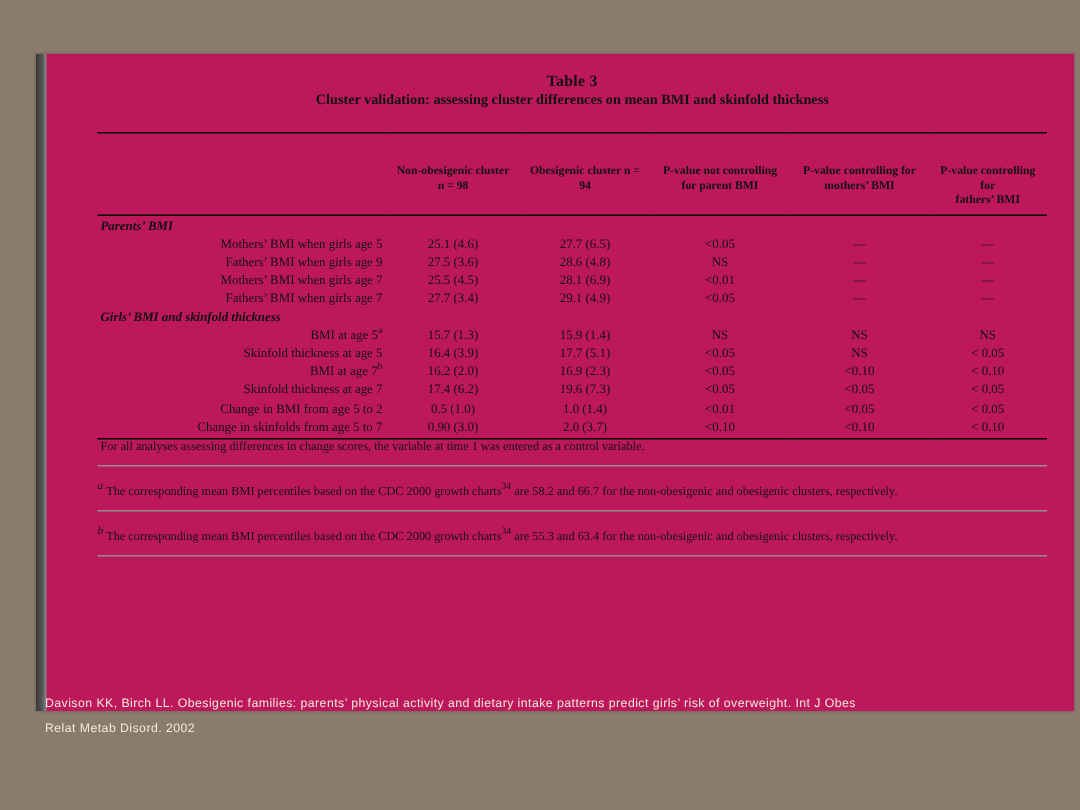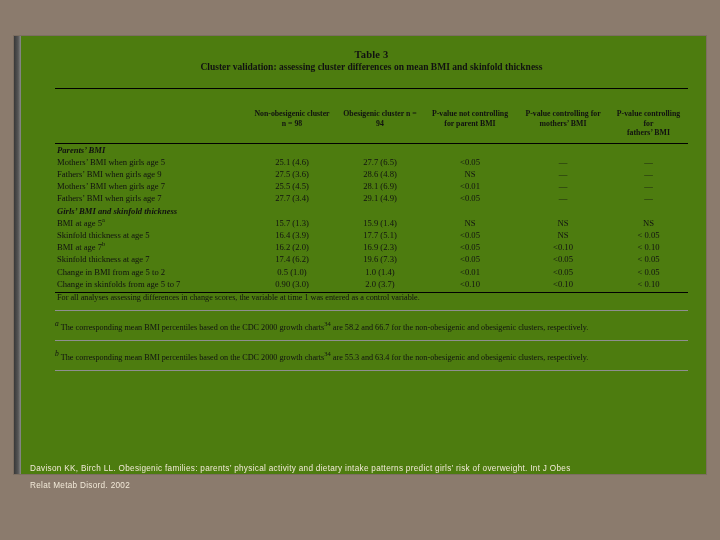--- a/index.html
+++ b/index.html
@@ -1,33 +1,33 @@
 <!DOCTYPE html>
 <html><head>
 <meta charset="utf-8">
 <style>
   * { margin:0; padding:0; box-sizing:border-box; }
   html,body { width:720px; height:540px; }
   body { background:#8b7b6d; font-family:"Liberation Serif", serif; position:relative; overflow:hidden; }
 
-  .panel { position:absolute; left:14px; top:36px; width:692px; height:438px; background:#4d7c0f; box-shadow:0 0 0 1px rgba(0,0,0,0.10); }
+  .panel { position:absolute; left:24px; top:36px; width:692px; height:438px; background:#be185d; box-shadow:0 0 0 1px rgba(0,0,0,0.10); }
   .scan-edge { position:absolute; left:0; top:0; width:7px; height:100%;
                background:linear-gradient(90deg,#383838 0%, #565656 60%, #8d8d8d 100%); }
 
   .content { position:absolute; left:41px; top:13px; width:633px; color:#111; }
 
   .t-title { font-size:10.5px; font-weight:bold; text-align:center; letter-spacing:0.2px; }
   .t-subtitle { font-size:9.5px; font-weight:bold; text-align:center; margin-top:2px; }
 
   table { width:100%; border-collapse:collapse; margin-top:16px; border-top:1.4px solid #000; table-layout:fixed; }
   thead th { border-bottom:1.4px solid #000; font-size:7.8px; line-height:9.5px; font-weight:bold;
              padding:20px 2px 5px; text-align:center; vertical-align:top; }
   tbody td { font-size:8.6px; line-height:12.2px; text-align:center; vertical-align:middle; padding:0 2px;
              white-space:nowrap; overflow:hidden; }
-  td.lbl, th.lbl { text-align:left; }
+  td.lbl, th.lbl { text-align:right; }
   tr.section td { font-weight:bold; font-style:italic; text-align:left; }
   tbody tr:last-child td { border-bottom:1.4px solid #000; padding-bottom:2px; }
   sup { font-size:6.5px; vertical-align:super; line-height:0; }
 
   .fns { font-size:8.2px; color:#111; }
   .fn { line-height:10px; margin-bottom:5px; }
   .fn .mk { font-size:7.5px; font-style:italic; margin-right:2px; }
   .rule { height:0; border-bottom:1px solid #8f8f8f; margin:7px 0 12px; }
 
   .citation { position:absolute; left:30px; right:17px; top:461px; text-align:left;

